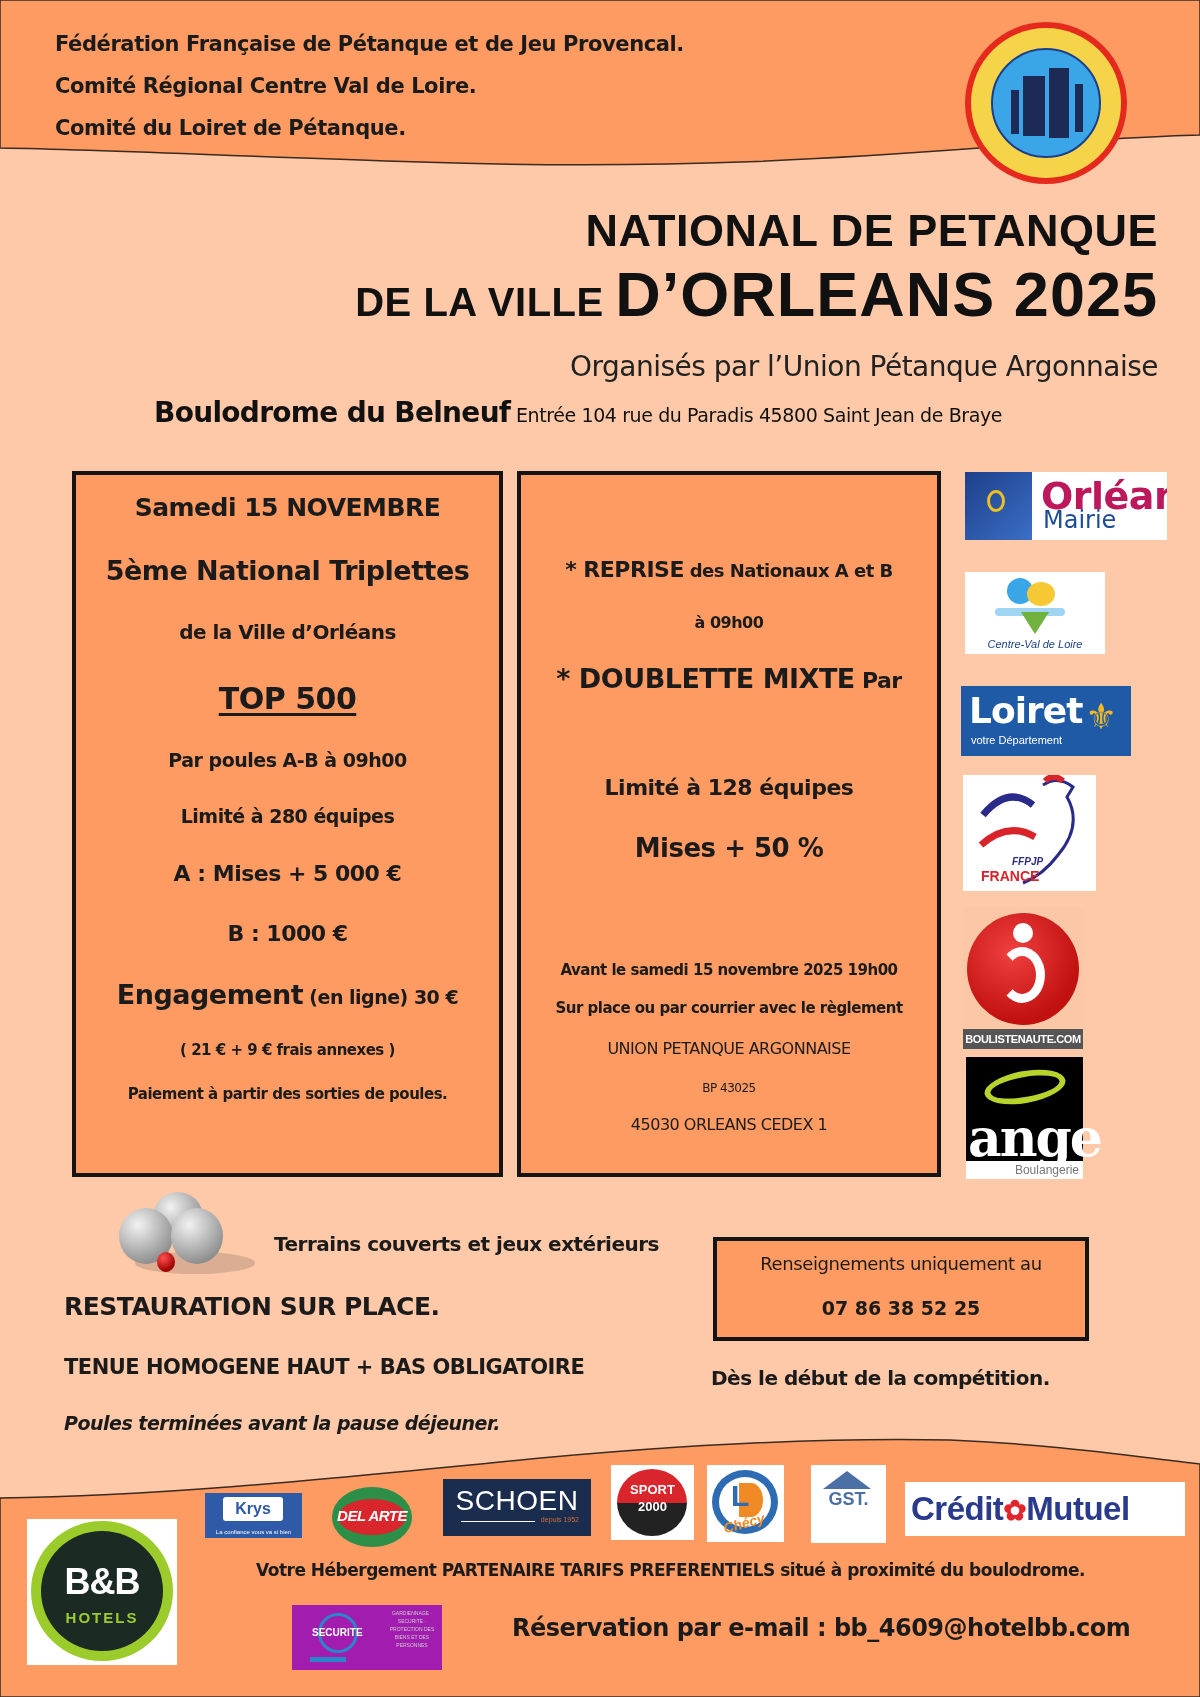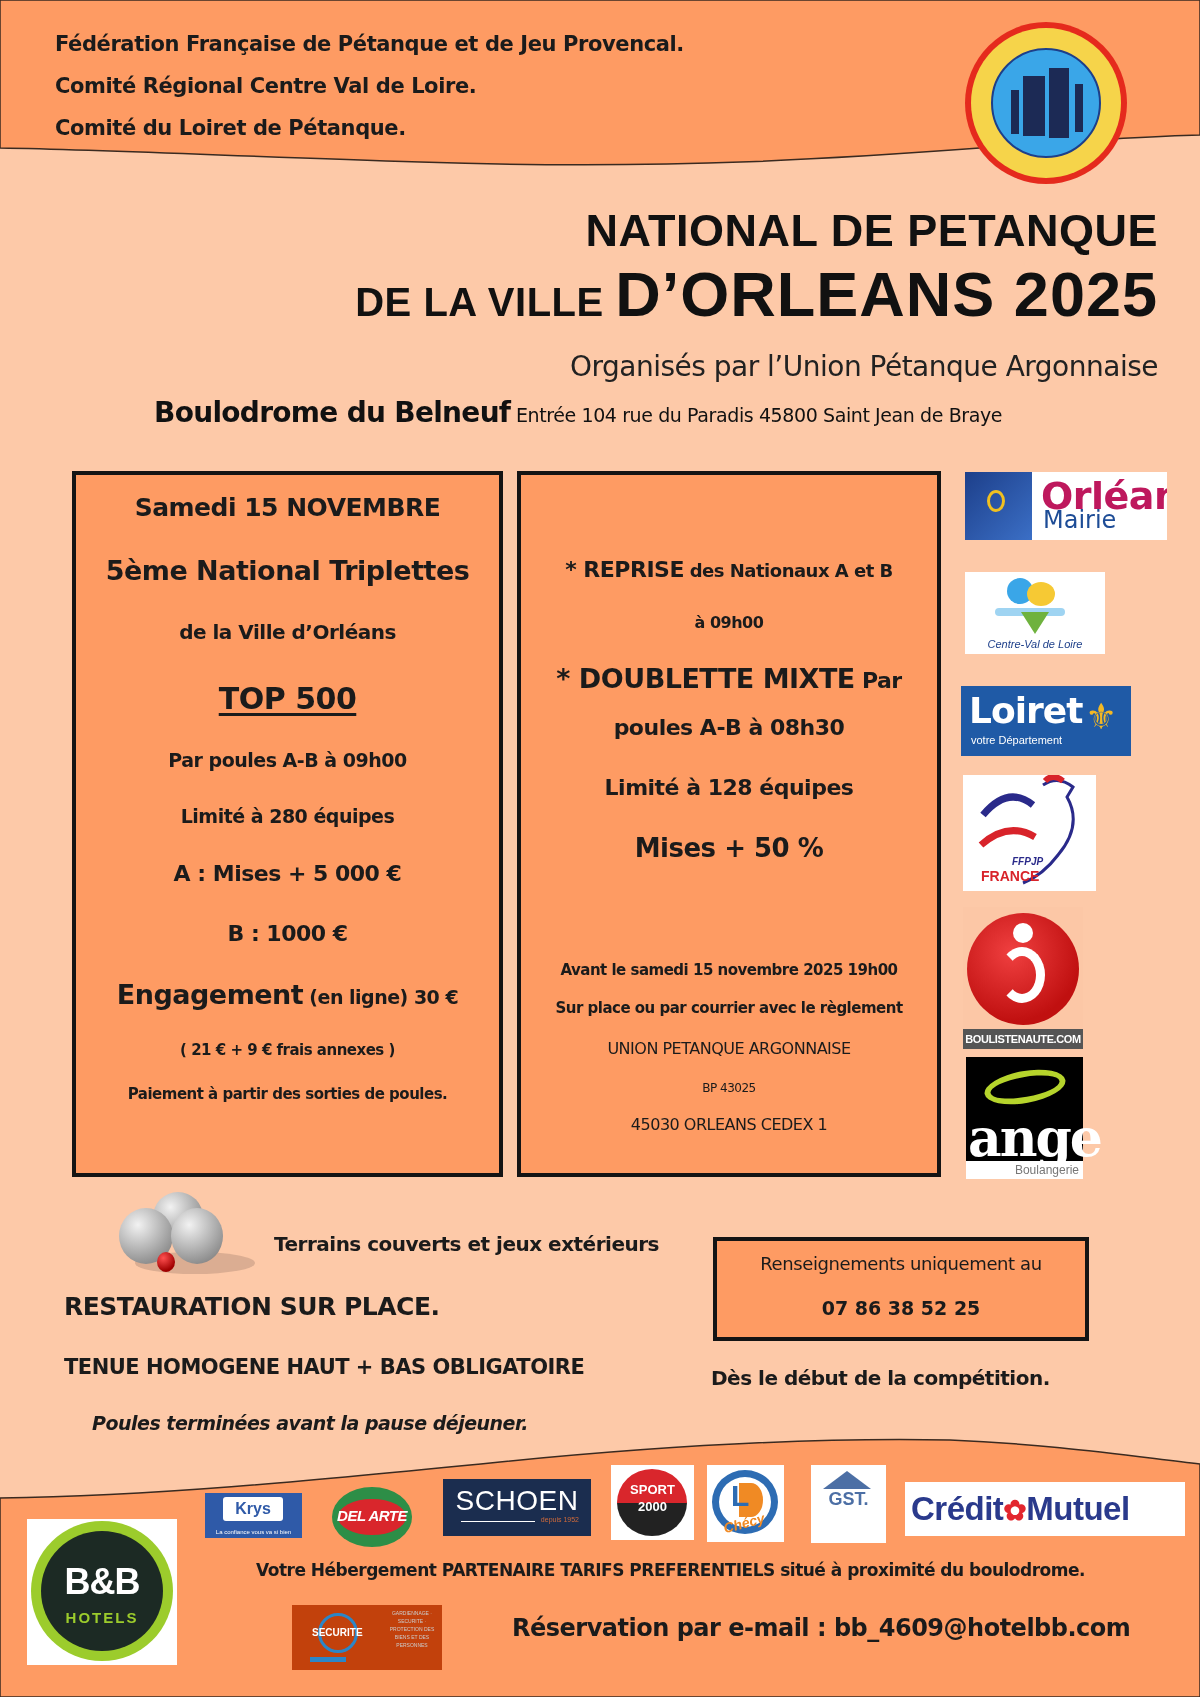--- a/index.html
+++ b/index.html
@@ -97,21 +97,21 @@
   
   #boules { left: 115px; top: 1190px; width: 140px; height: 90px; }
   .boule { position:absolute; border-radius:50%; background: radial-gradient(circle at 35% 30%, #f2f2f2, #9c9c9c 65%, #6f6f6f); }
   .cochonnet { position:absolute; border-radius:50%; background: radial-gradient(circle at 35% 30%, #ff5050, #a00000 70%); }
   .shadow { position:absolute; border-radius:50%; background:rgba(120,90,80,0.25); }
 
   .info { font-family:"DejaVu Sans",sans-serif; font-weight:bold; color:#1b1b1b; white-space:nowrap; letter-spacing:-0.5px; }
   #terrains { left: 274px; top: 1232px; font-size: 20px; }
   #restauration { left: 64px; top: 1292px; font-size: 25px; }
   #tenue { left: 64px; top: 1355px; font-size: 21px; }
-  #poules-info { left: 64px; top: 1412px; font-size: 19px; font-style: italic; margin-left: 28px; }
+  #poules-info { left: 64px; top: 1412px; font-size: 19px; font-style: italic; }
 
   #contact-box {
     left: 713px; top: 1237px; width: 376px; height: 104px; background:#fe9b63;
     border: 4px solid #141414; text-align:center; font-family:"DejaVu Sans",sans-serif;
   }
   #contact-box .l1 { position:absolute; left:0; top:12px; width:100%; font-size:18px; color:#1b1b1b; letter-spacing:-0.4px; }
   #contact-box .l2 { position:absolute; left:0; top:56px; width:100%; font-size:19px; font-weight:bold; color:#1b1b1b; }
   #debut { left: 711px; top: 1366px; font-size: 20px; }
 
   
@@ -149,21 +149,21 @@
   #sp-cm { left: 905px; top: 1482px; width: 280px; height: 54px; background:#fff; }
   #sp-cm .t { position:absolute; left:6px; top:8px; font-size:33px; font-weight:bold; color:#2a3a8c; letter-spacing:-0.5px; white-space:nowrap; }
   #sp-cm .t .sym { color:#e3262e; font-size:28px; }
 
   #sp-bb { left: 27px; top: 1519px; width: 150px; height: 146px; background:#fff; }
   #sp-bb .ring { position:absolute; left:4px; top:2px; width:142px; height:140px; border-radius:50%; background:#9ccc2c; }
   #sp-bb .in { position:absolute; left:14px; top:12px; width:122px; height:120px; border-radius:50%; background:#1c2a24; }
   #sp-bb .t1 { position:absolute; left:0; top:42px; width:100%; text-align:center; color:#fff; font-weight:bold; font-size:36px; letter-spacing:-1px; }
   #sp-bb .t2 { position:absolute; left:0; top:90px; width:100%; text-align:center; color:#9ccc2c; font-weight:bold; font-size:15px; letter-spacing:2px; }
 
-  #sp-securite { left: 292px; top: 1605px; width: 150px; height: 65px; background:#c2410c; }
+  #sp-securite { left: 292px; top: 1605px; width: 150px; height: 65px; background:#a21caf; }
   #sp-securite .c { position:absolute; left:26px; top:8px; width:40px; height:40px; border-radius:50%; border:3px solid #2b86c8; }
   #sp-securite .t1 { position:absolute; left:20px; top:22px; color:#fff; font-weight:bold; font-size:10px; }
   #sp-securite .r { position:absolute; left:94px; top:4px; width:52px; color:#ccc; font-size:5px; line-height:8px; text-align:center; }
   #sp-securite .bar { position:absolute; left:18px; top:52px; width:36px; height:5px; background:#2b86c8; }
 
   #partner-text { left: 256px; top: 1560px; font-size: 17px; }
   #reservation { left: 512px; top: 1614px; font-size: 24px; }
 </style>
 </head>
 <body>
@@ -213,21 +213,20 @@
 </div>
 
 <div id="box-sun" class="abs event-box">
   <div class="line" style="top:82px;">
     <span style="font-size:22px;">* REPRISE</span><span style="font-size:18px;"> des Nationaux A et B</span>
   </div>
   <div class="line" style="top:138px;font-size:16px;">à 09h00</div>
   <div class="line" style="top:188px;">
     <span style="font-size:27px;">* DOUBLETTE MIXTE</span><span style="font-size:22px;"> Par</span>
   </div>
-  <div class="line" style="top:240px;font-size:22px;">poules A-B à 08h30</div>
   <div class="line" style="top:300px;font-size:22px;">Limité à 128 équipes</div>
   <div class="line" style="top:358px;font-size:26px;">Mises + 50 %</div>
   <div class="line" style="top:486px;font-size:15px;">Avant le samedi 15 novembre 2025 19h00</div>
   <div class="line" style="top:524px;font-size:15px;">Sur place ou par courrier avec le règlement</div>
   <div class="line" style="top:564px;font-size:16px;font-weight:normal;">UNION PETANQUE ARGONNAISE</div>
   <div class="line" style="top:606px;font-size:12px;font-weight:normal;">BP 43025</div>
   <div class="line" style="top:640px;font-size:16px;font-weight:normal;">45030 ORLEANS CEDEX 1</div>
 </div>
 
 <div id="logo-orleans" class="abs logo">

